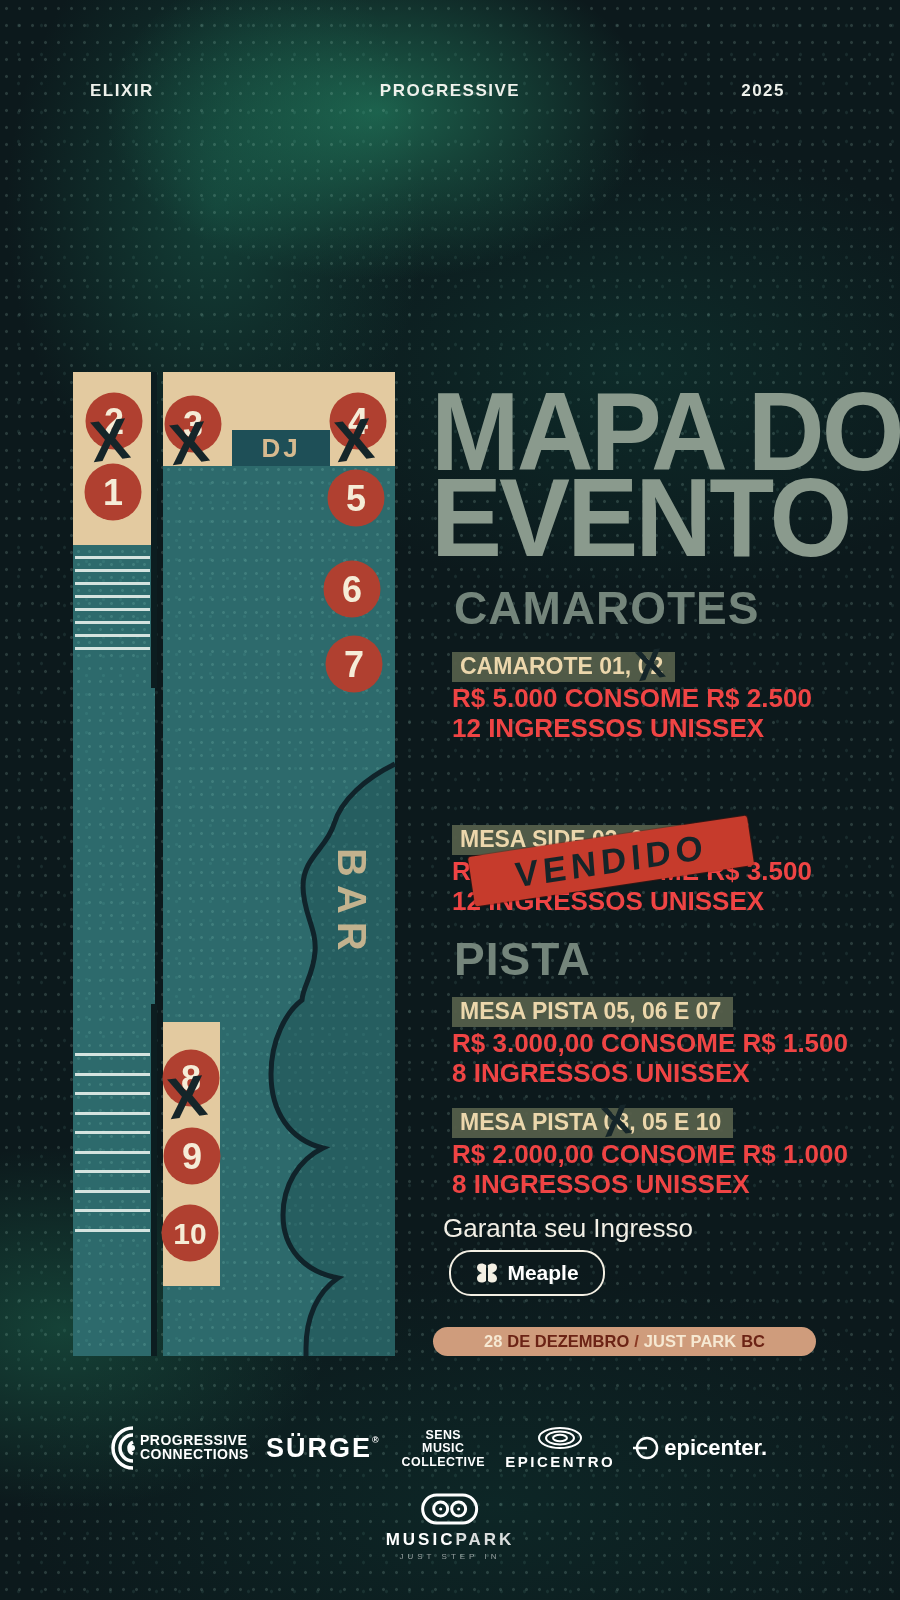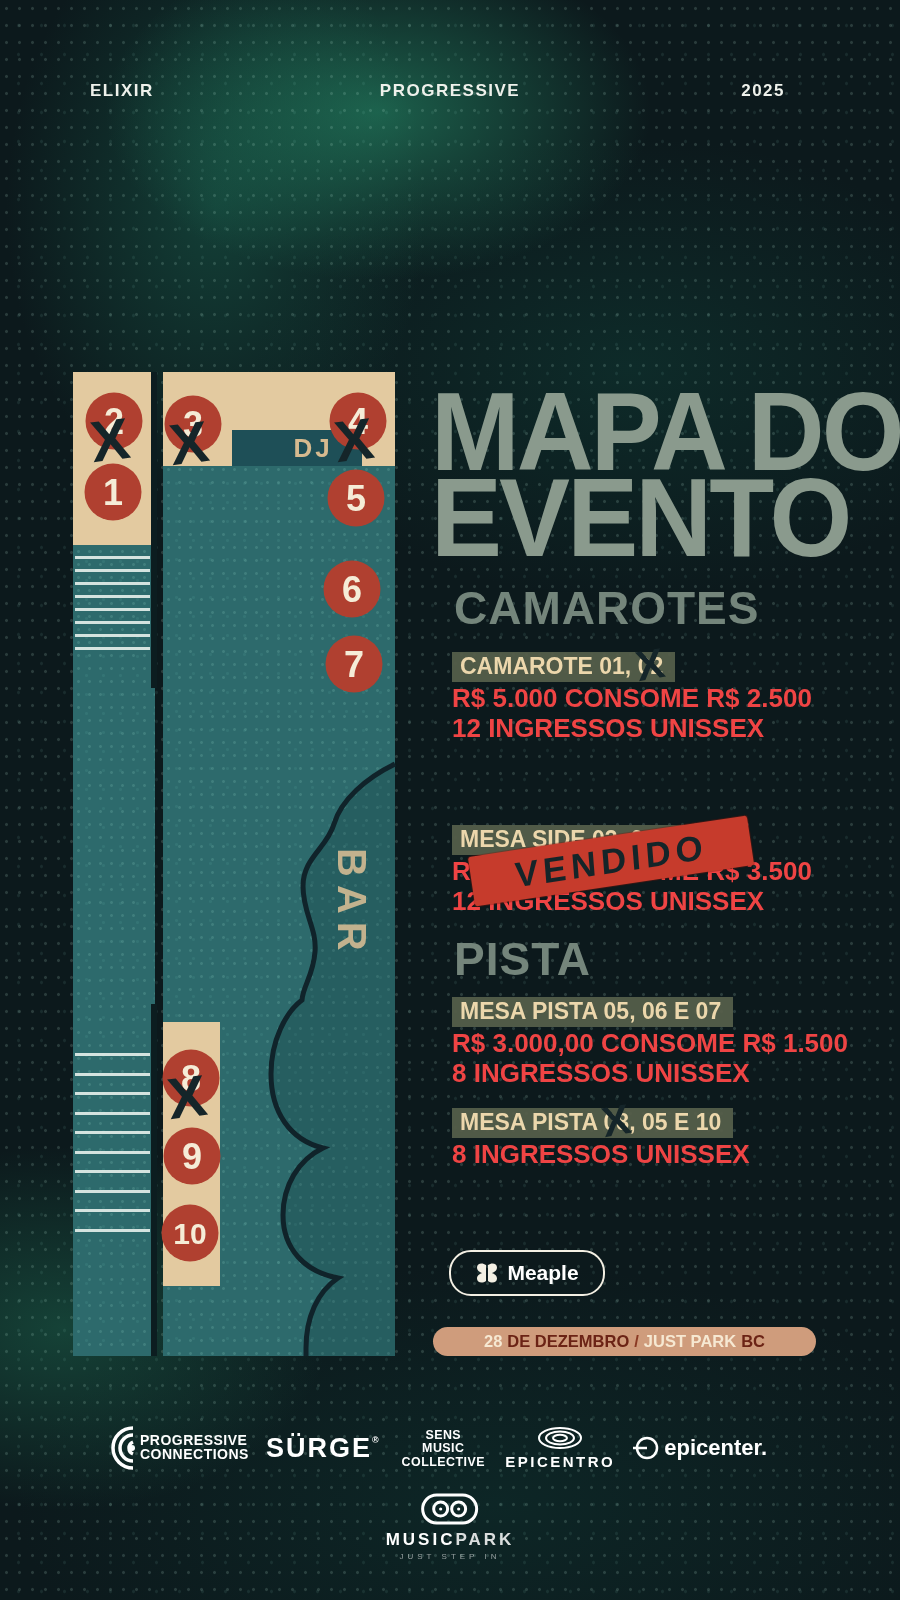--- a/index.html
+++ b/index.html
@@ -40,21 +40,21 @@
     background-image:
       radial-gradient(rgba(170,240,220,.15) 1px, transparent 1.6px),
       radial-gradient(rgba(120,205,190,.10) 1px, transparent 1.8px);
     background-size:11px 13px,17px 19px;background-position:0 0,5px 7px;}
   .tan{background:#e3caa0;}
   .mapblock{position:absolute;}
   .stair{position:absolute;height:3px;background:rgba(236,244,239,.88);}
   .wall{position:absolute;width:6px;background:#0c1d20;}
   .djbox{position:absolute;left:232px;top:430px;width:98px;height:36px;background:#1e4f57;
          display:flex;align-items:center;justify-content:center;
-         color:#d6ba8f;font-weight:700;font-size:26px;letter-spacing:3px;padding-left:32px;}
+         color:#d6ba8f;font-weight:700;font-size:26px;letter-spacing:3px;}
   .bar-label{position:absolute;left:332px;top:848px;color:#e6cfa2;font-weight:700;
              font-size:40px;letter-spacing:8px;writing-mode:vertical-rl;line-height:1;}
   .tcirc{position:absolute;width:57px;height:57px;border-radius:50%;background:#b04030;
          transform:translate(-50%,-50%);display:flex;align-items:center;justify-content:center;
          color:#f5ecd7;font-weight:700;font-size:36px;z-index:4;}
   .xmark{position:absolute;transform:translate(-50%,-50%) rotate(-7deg);color:#152529;
          font-weight:700;font-size:58px;z-index:5;line-height:1;}
 
   
   .sec-head{position:absolute;left:454px;color:#74857b;font-weight:700;font-size:46px;
@@ -202,23 +202,25 @@
       </div>
 
     <div class="sec-head" style="top:936px;">PISTA</div>
     <div class="block" style="top:997px;">
       <div class="hl-row">MESA PISTA 05, 06 E 07</div>
       <div class="line">R$ 3.000,00 CONSOME R$ 1.500</div>
       <div class="line">8 INGRESSOS UNISSEX</div>
     </div>
     <div class="block" style="top:1108px;">
       <div class="hl-row"><span>MESA PISTA </span><span class="soldnum"><span>08</span><span class="ink-x">X</span></span><span>, 05 E 10</span></div>
+      <div class="line">R$ 2.000,00 CONSOME R$ 1.000</div>
       <div class="line">8 INGRESSOS UNISSEX</div>
     </div>
 
+    <div class="cta-label">Garanta seu Ingresso</div>
     <div class="meaple-btn">
       <svg width="24" height="22" viewBox="0 0 24 22">
         <path d="M11 3 C7 0 2 1.5 2 5.5 C2 8.5 4.5 10 7 11 C4.5 12 2 13.5 2 16.5 C2 20.5 7 22 11 19 L11 3 Z" fill="#f3efe3"></path>
         <path d="M13 3 C17 0 22 1.5 22 5.5 C22 8.5 19.5 10 17 11 C19.5 12 22 13.5 22 16.5 C22 20.5 17 22 13 19 L13 3 Z" fill="#f3efe3"></path>
       </svg>
       <span>Meaple</span>
     </div>
 
     <div class="banner">
       <span class="bn-light">28</span>

